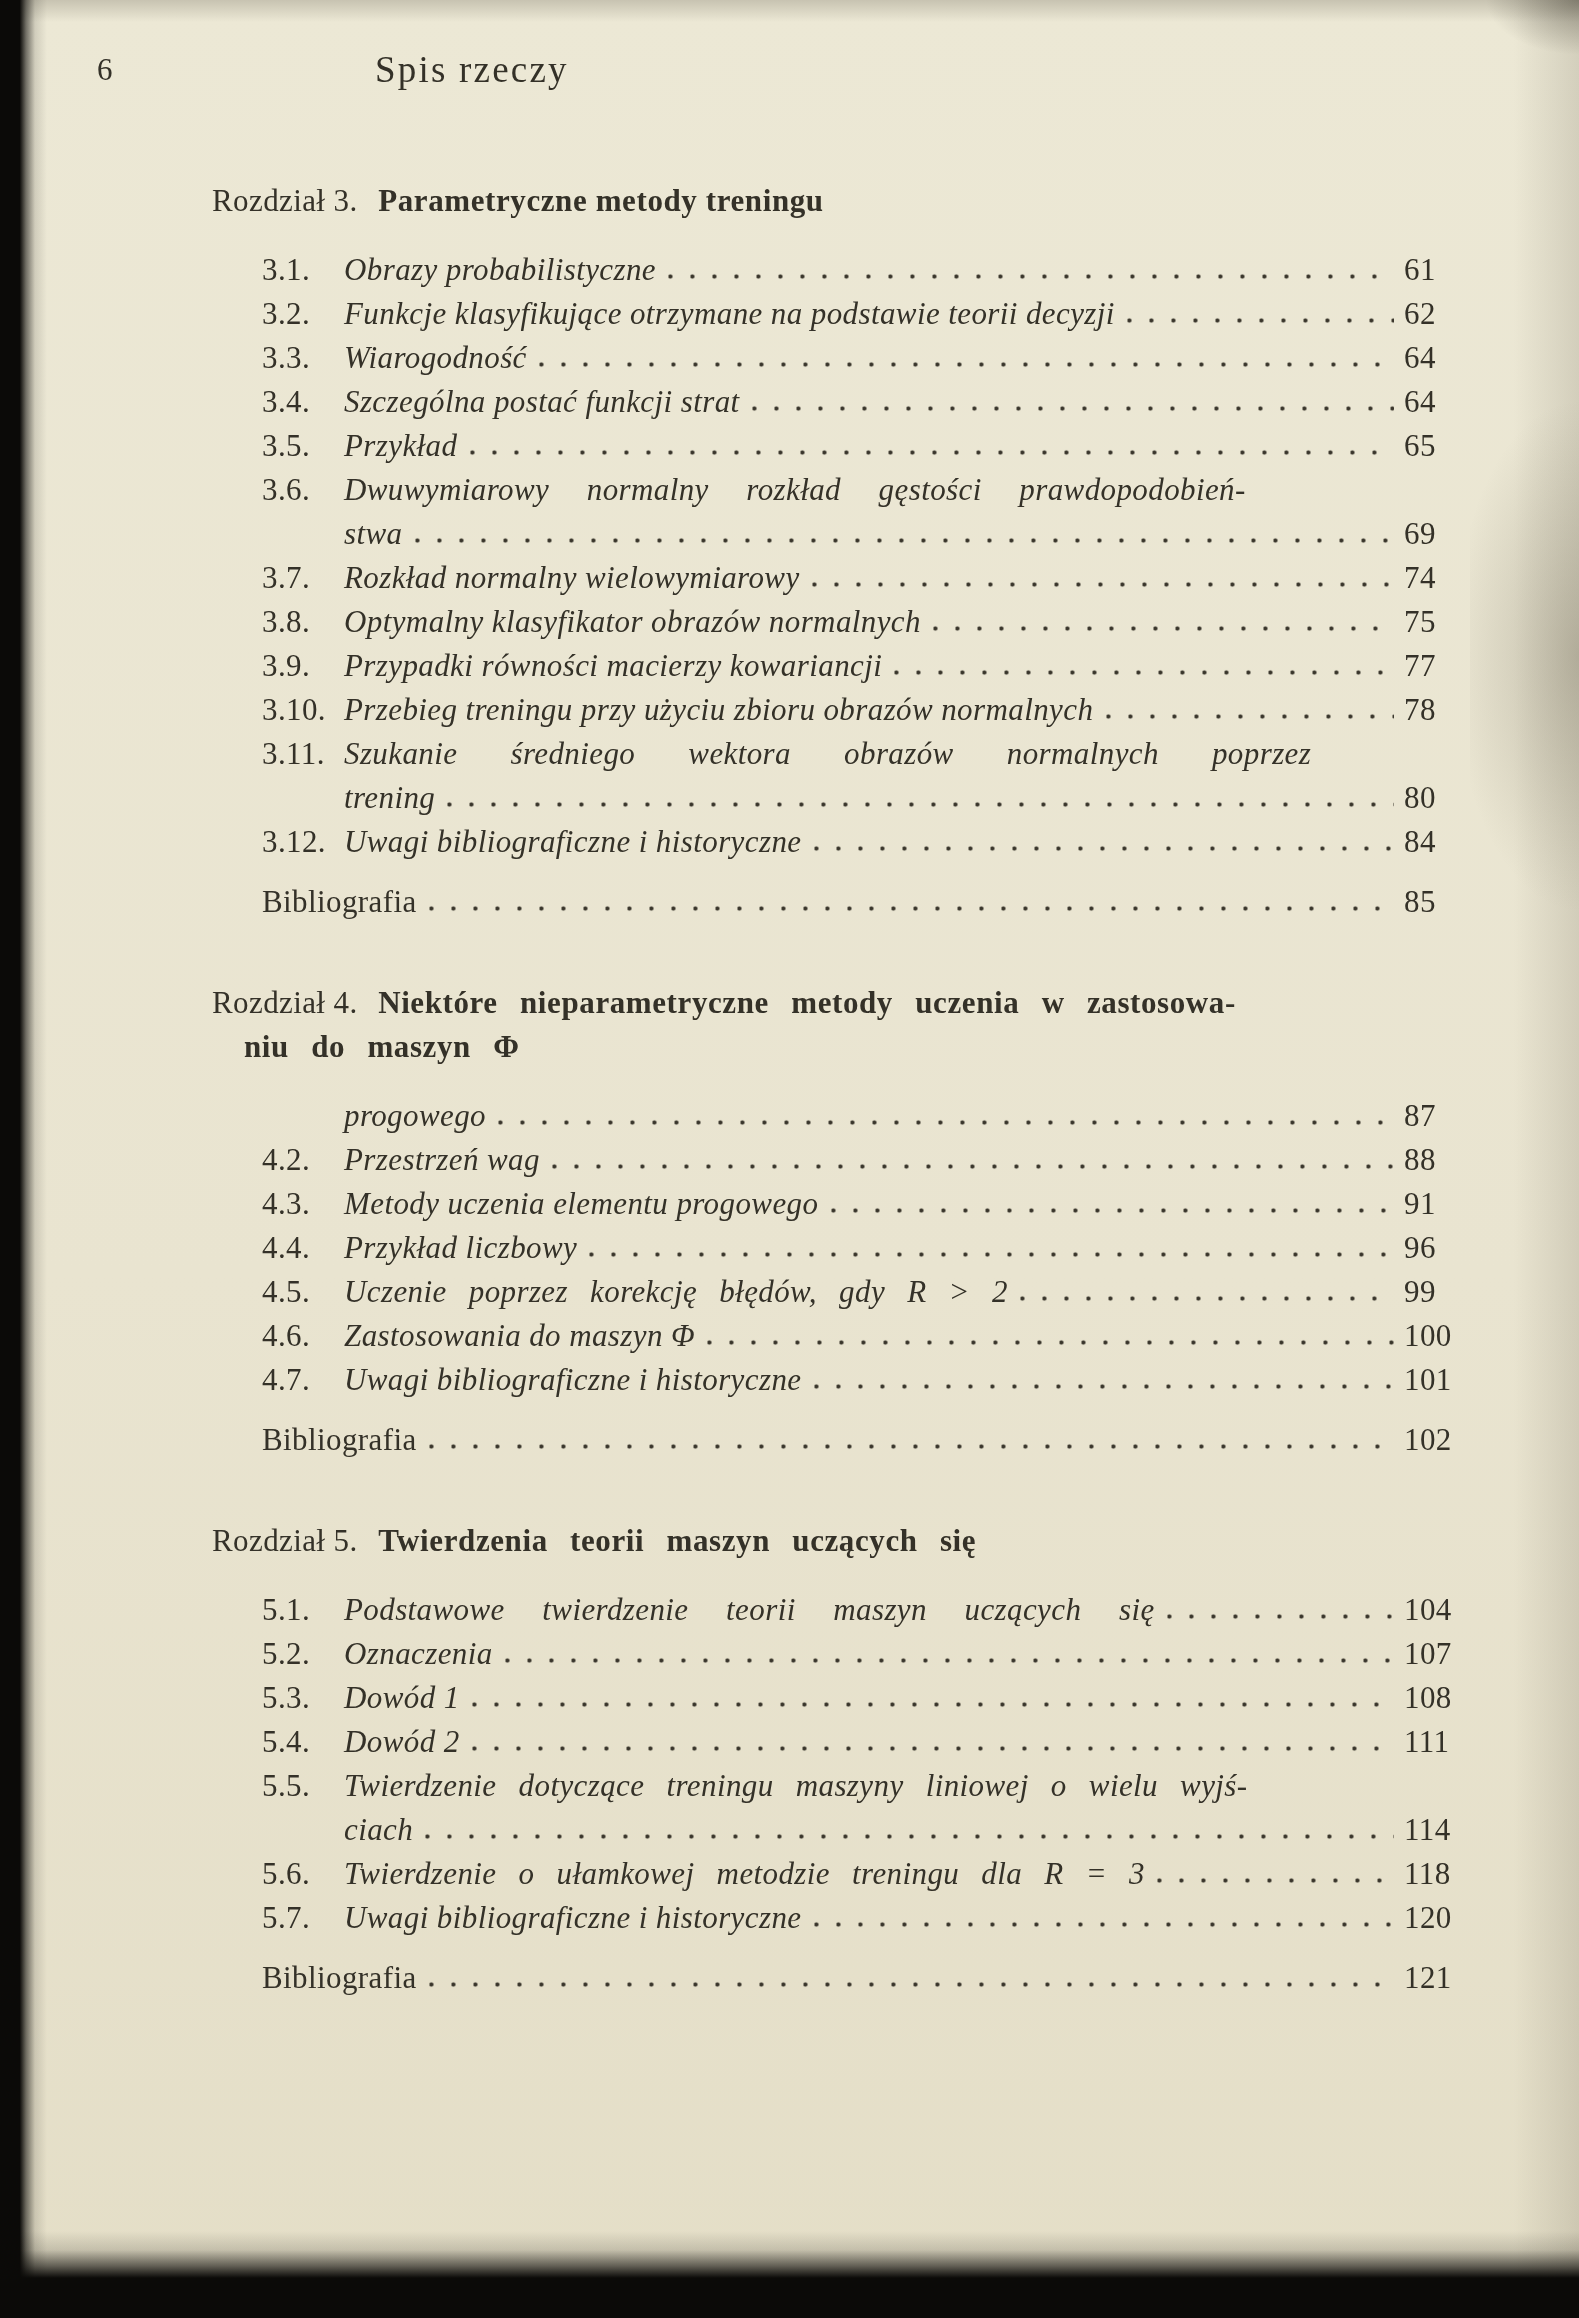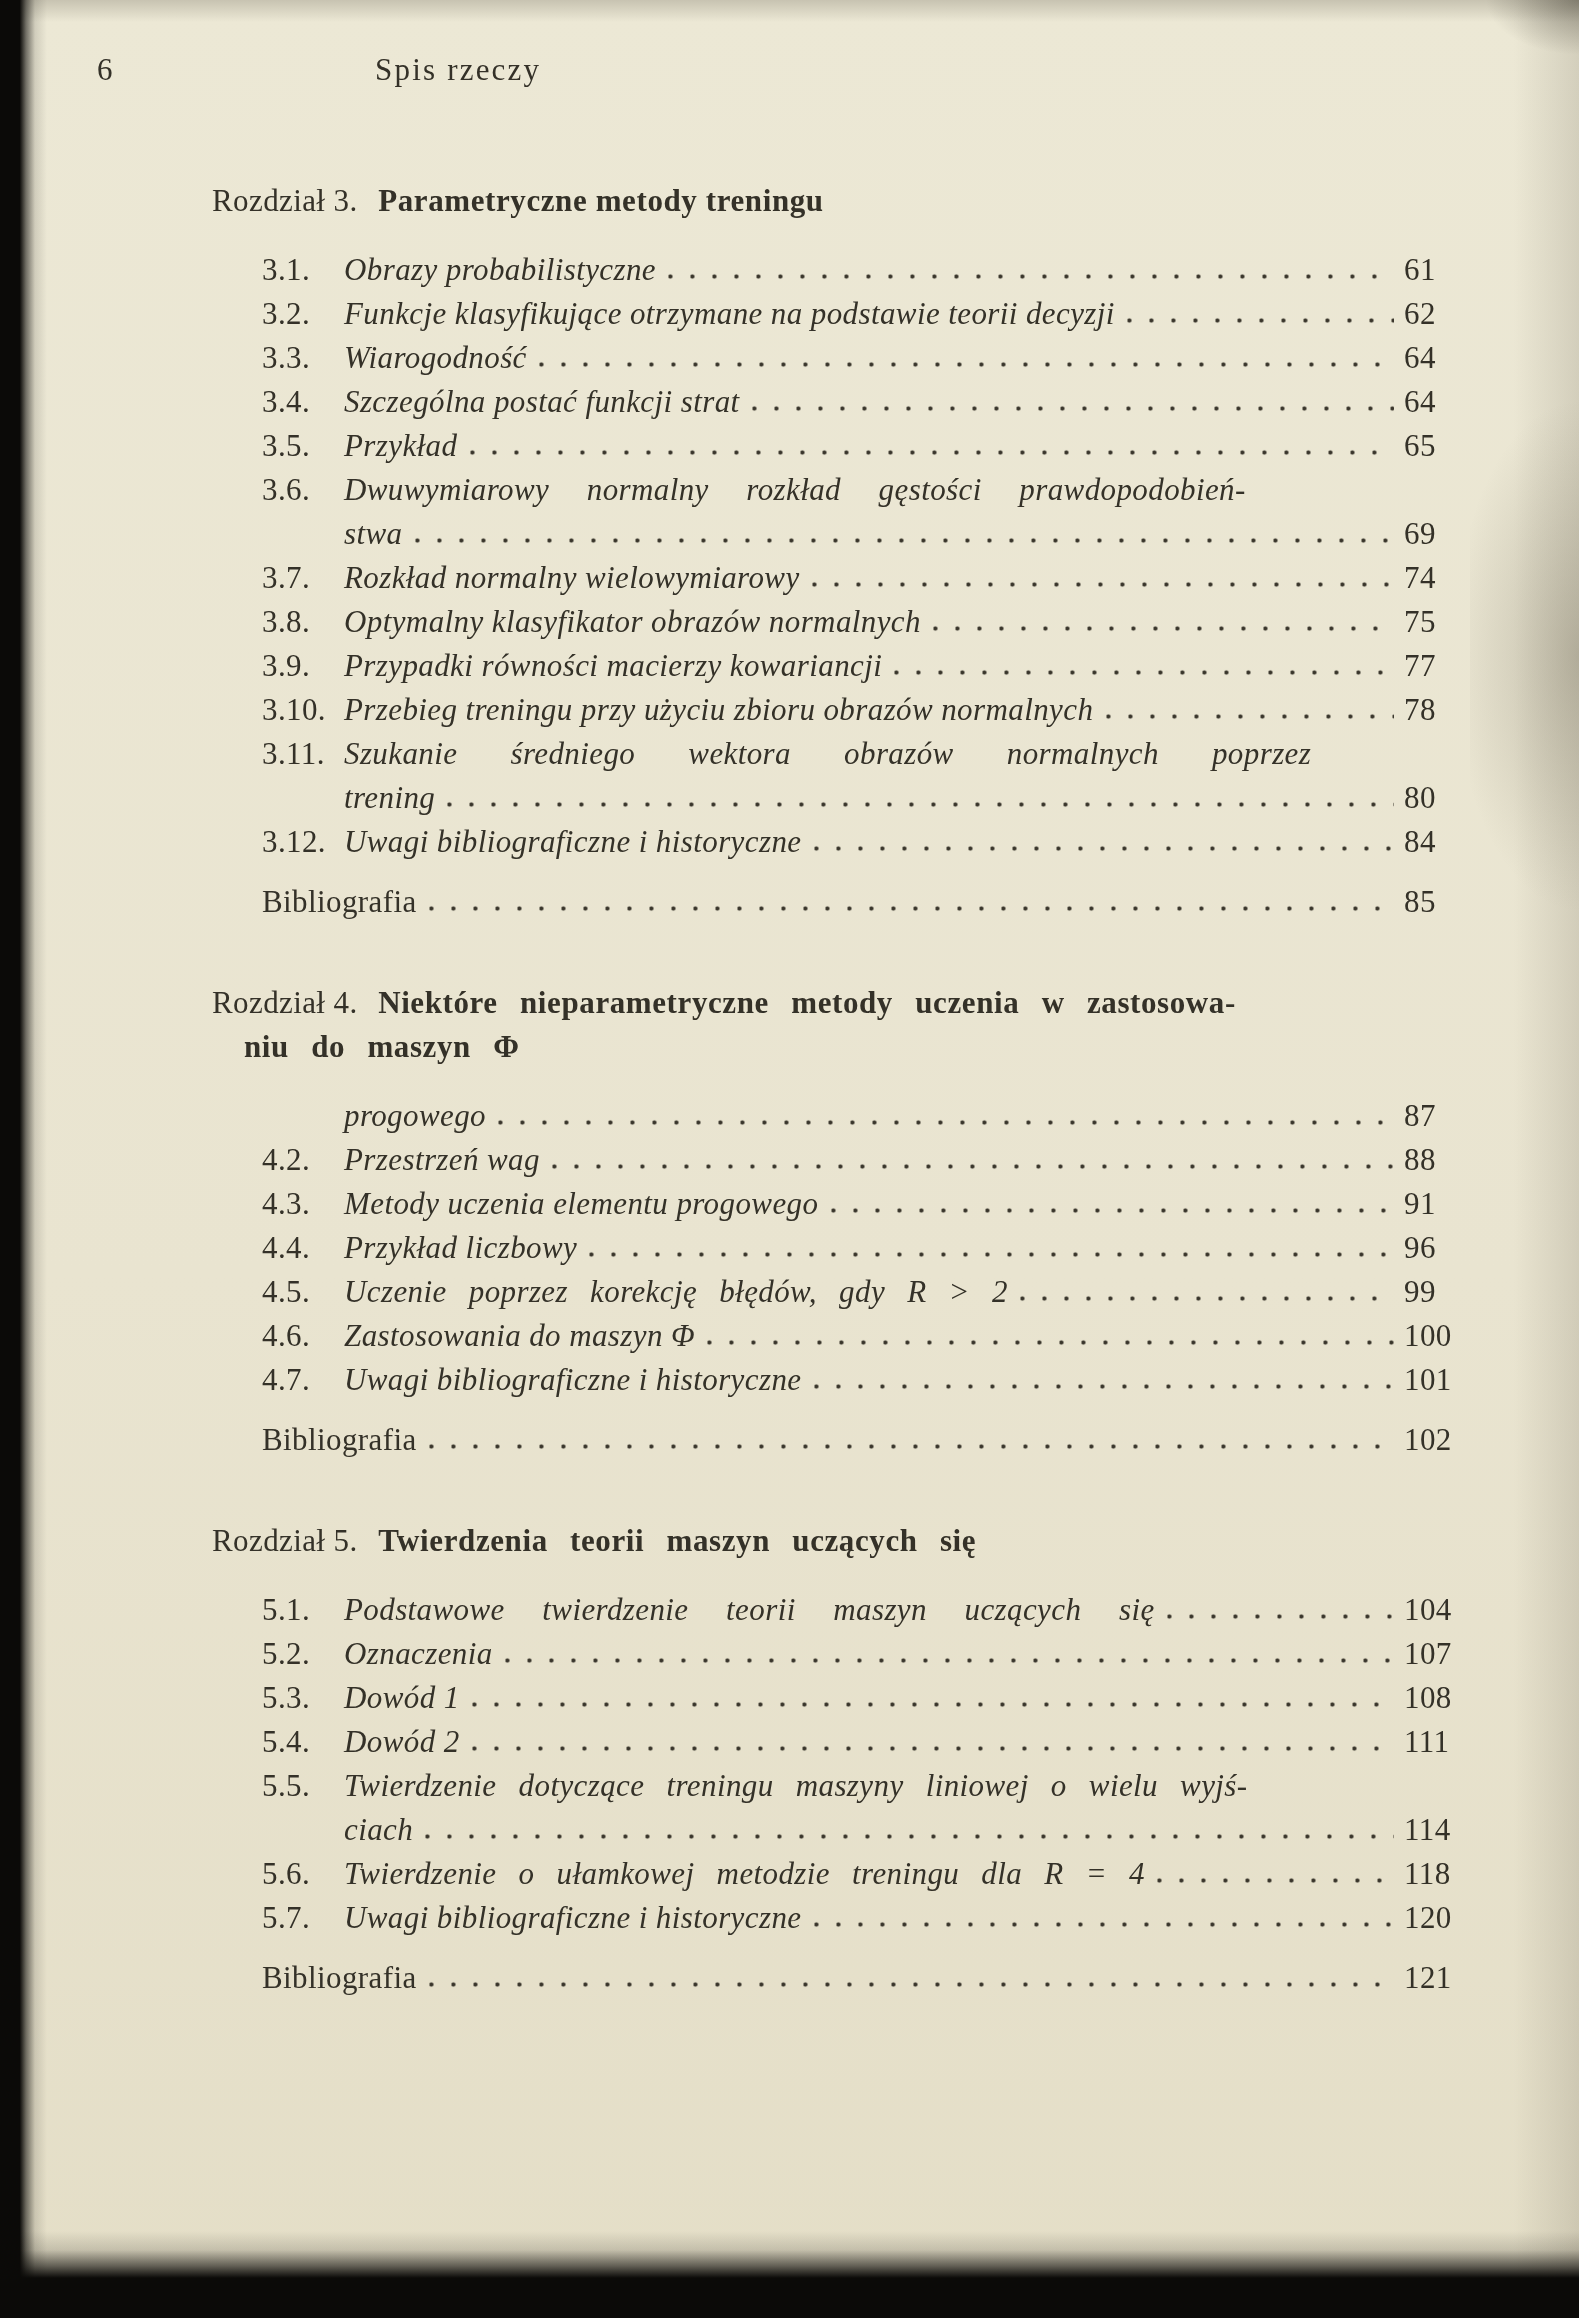--- a/index.html
+++ b/index.html
@@ -23,21 +23,21 @@
       radial-gradient(182px 365px at 100% 656px, rgba(110,104,86,.33), rgba(110,104,86,0) 70%),
       radial-gradient(124px 73px at 100% 0px, rgba(50,46,36,.4), rgba(50,46,36,0) 75%),
       linear-gradient(to left, rgba(100,94,78,.18), rgba(100,94,78,0) 60%);}
   .edge-top{top:0;left:0;right:0;height:22px;
     background:linear-gradient(to bottom,rgba(70,64,50,.22),rgba(70,64,50,0));}
 
   .content{position:absolute;left:212px;top:48px;width:1259px;}
 
   .running-head{position:relative;height:45px;}
   .folio{position:absolute;left:-115px;top:0;font-size:31px;}
-  .head-title{position:absolute;left:163px;top:0;font-size:31px;letter-spacing:2.2px;}
+  .head-title{position:absolute;left:163px;top:0;font-size:37px;letter-spacing:2.2px;}
 
   .chapter{margin-top:57px;}
   .chapter.first{margin-top:86px;}
   .chapter-heading{margin:0 0 25px 0;font-size:31px;font-weight:400;line-height:44px;}
   .chapter-label{margin-right:12.4px;}
   .chapter-title{font-weight:700;letter-spacing:0.6px;}
   .chapter-title.cont{display:block;margin-left:32px;}
 
   .entries{margin-left:50px;}
   .row{display:flex;align-items:baseline;line-height:44px;}
@@ -277,21 +277,21 @@
 
   <div class="row entry">
     <span class="num"></span>
     <span class="txt">ciach</span>
     <span class="dots"></span>
     <span class="pagenum">114</span>
   </div>
 
   <div class="row entry">
     <span class="num">5.6.</span>
-    <span class="txt s1">Twierdzenie o ułamkowej metodzie treningu dla R = 4</span>
+    <span class="txt s1">Twierdzenie o ułamkowej metodzie treningu dla R = 3</span>
     <span class="dots"></span>
     <span class="pagenum">118</span>
   </div>
 
   <div class="row entry">
     <span class="num">5.7.</span>
     <span class="txt">Uwagi bibliograficzne i historyczne</span>
     <span class="dots"></span>
     <span class="pagenum">120</span>
   </div>

